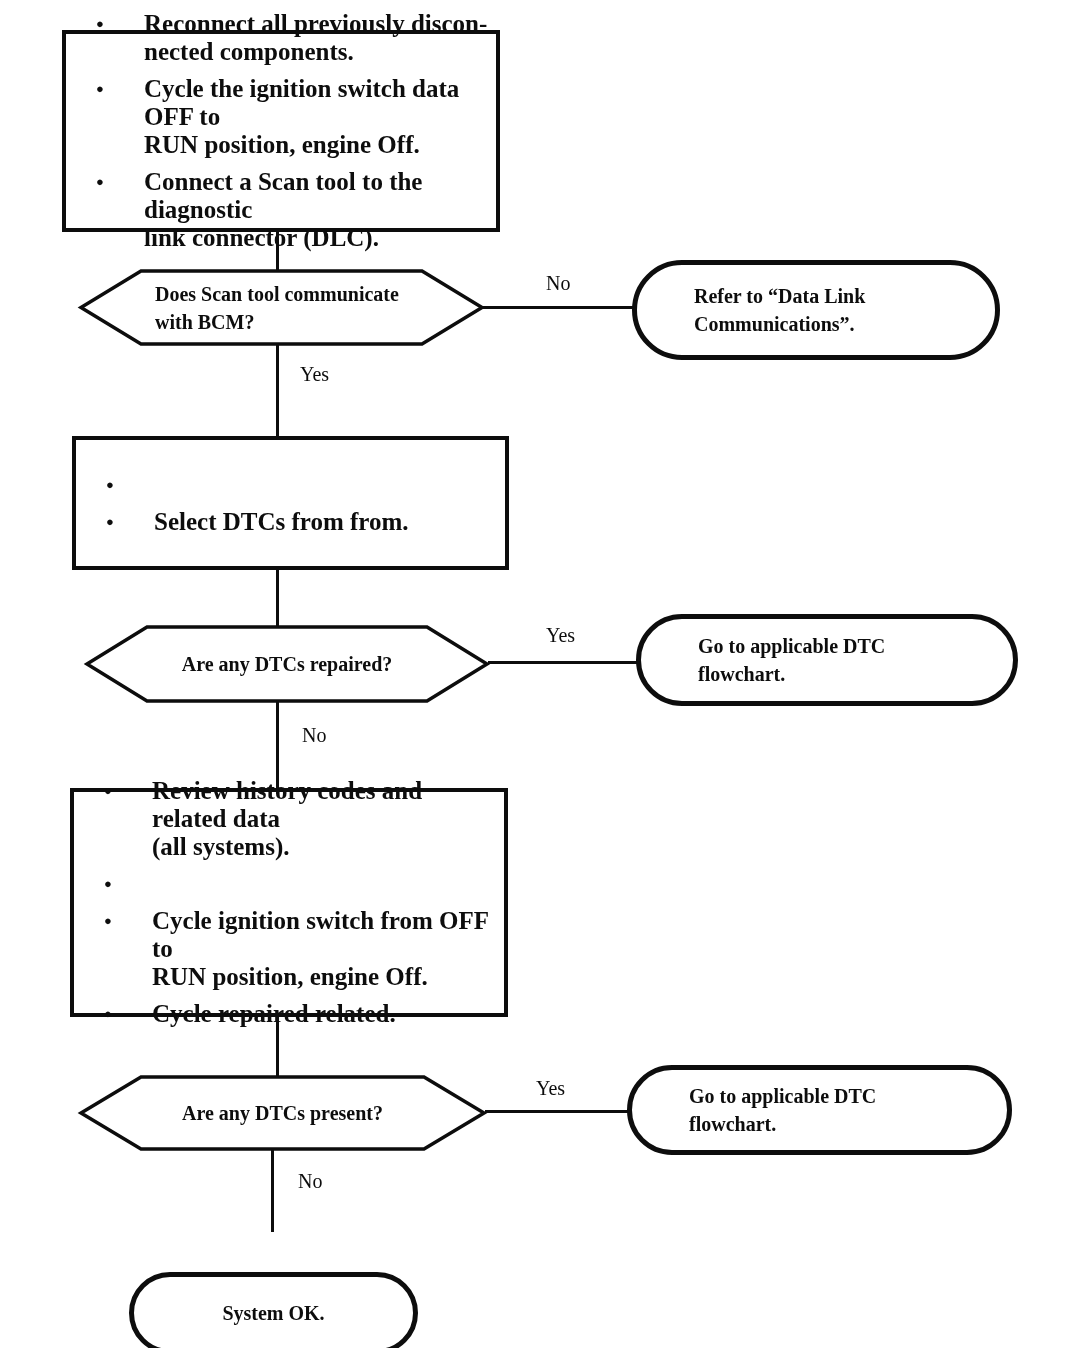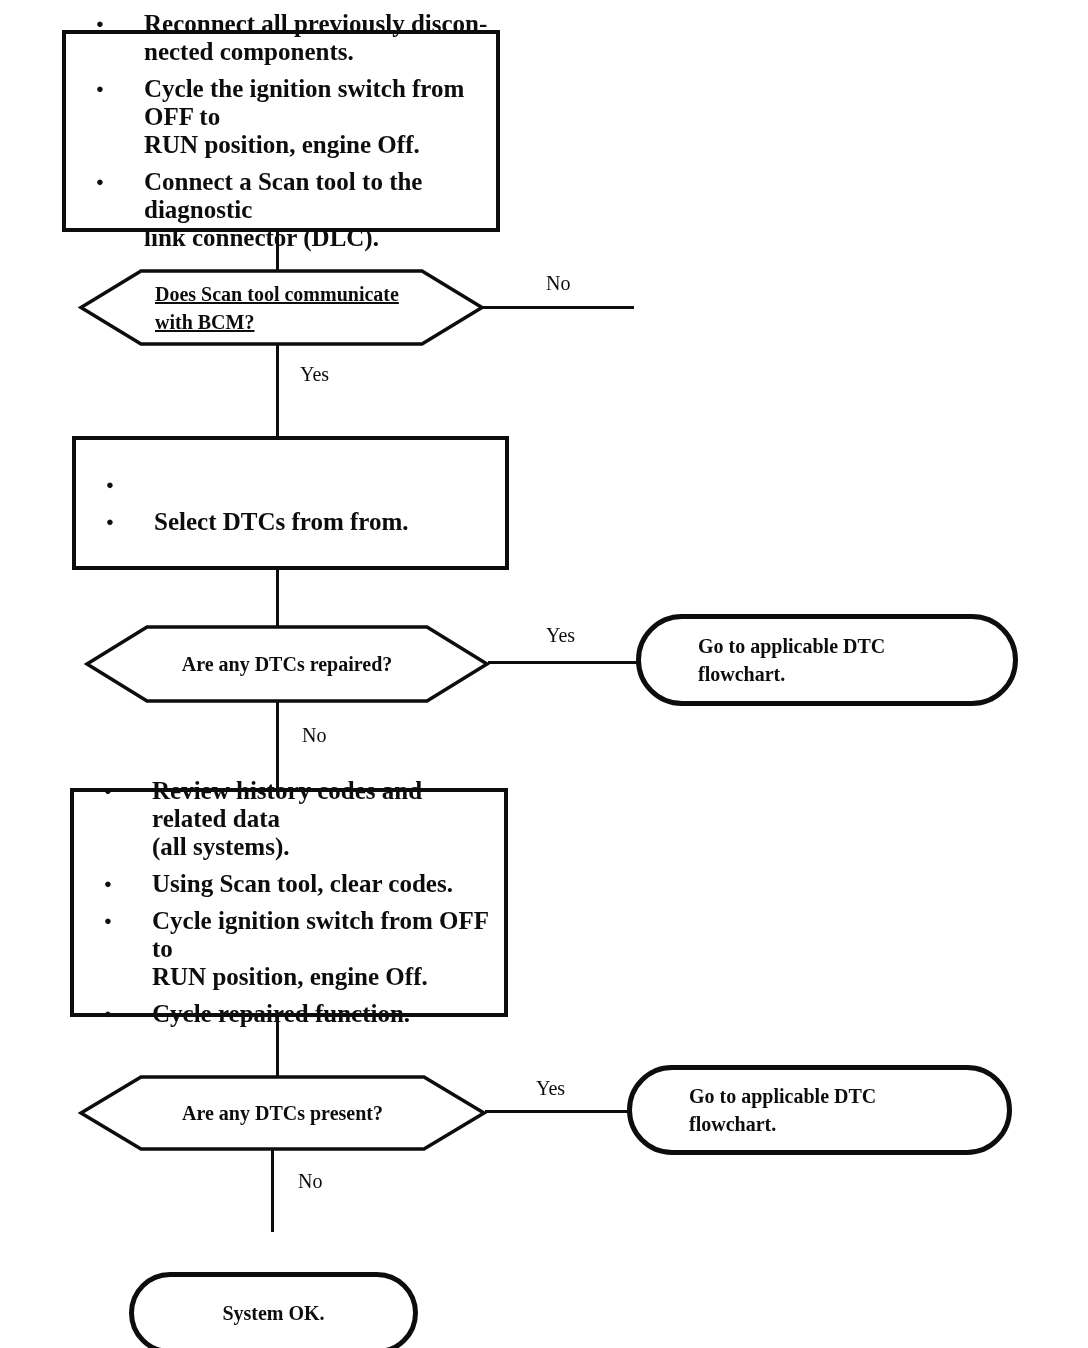--- a/index.html
+++ b/index.html
@@ -40,21 +40,21 @@
     width: 100%;
     height: 100%;
     display: flex;
     flex-direction: column;
     justify-content: center;
     font-size: 20px;
     font-weight: 600;
     line-height: 28px;
     white-space: pre-line;
   }
-  .hex-text.tleft { padding-left: 77px; text-decoration: underline; }
+  .hex-text.tleft { padding-left: 77px; }
   .hex-text.tcenter { align-items: center; text-align: center; }
   
   .pill {
     position: absolute;
     border: 5px solid #0d0d0d;
     border-radius: 999px;
     background: #ffffff;
     display: flex;
     flex-direction: column;
     justify-content: center;
@@ -79,21 +79,21 @@
 <div class="page">
 
   <div class="rect" style="left:62px; top:30px; width:438px; height:202px;">
     <div class="bullet-item">
       <span class="dot">●</span>
       <span class="btext">Reconnect all previously discon-
 nected components.</span>
     </div>
     <div class="bullet-item">
       <span class="dot">●</span>
-      <span class="btext">Cycle the ignition switch from OFF to
+      <span class="btext">Cycle the ignition switch data OFF to
 RUN position, engine Off.</span>
     </div>
     <div class="bullet-item">
       <span class="dot">●</span>
       <span class="btext">Connect a Scan tool to the diagnostic
 link connector (DLC).</span>
     </div>
   </div>
 
   <div class="vline" style="left:276px; top:230px; width:3px; height:40px;"></div>
@@ -102,20 +102,24 @@
     <svg width="407" height="79" viewBox="0 0 407 79">
       <polygon points="3,39.5 63,3 344,3 404,39.5 344,76 63,76" fill="#ffffff" stroke="#0d0d0d" stroke-width="3.5"></polygon>
     </svg>
     <div class="hex-text tleft">Does Scan tool communicate
 with BCM?</div>
   </div>
 
   <div class="hline" style="left:483px; top:306px; width:151px; height:3px;"></div>
   <div class="edge-label" style="left:546px; top:272px;">No</div>
 
+  <div class="pill tleft" style="left:632px; top:260px; width:368px; height:100px;">
+    <span>Refer to “Data Link
+Communications”.</span>
+  </div>
 
   <div class="vline" style="left:276px; top:345px; width:3px; height:93px;"></div>
   <div class="edge-label" style="left:300px; top:363px;">Yes</div>
 
   <div class="rect" style="left:72px; top:436px; width:437px; height:134px;">
     <div class="bullet-item">
       <span class="dot">●</span>
     </div>
     <div class="bullet-item">
       <span class="dot">●</span>
@@ -144,30 +148,29 @@
   <div class="edge-label" style="left:302px; top:724px;">No</div>
 
   <div class="rect" style="left:70px; top:788px; width:438px; height:229px;">
     <div class="bullet-item">
       <span class="dot">●</span>
       <span class="btext">Review history codes and related data
 (all systems).</span>
     </div>
     <div class="bullet-item">
       <span class="dot">●</span>
-      <span class="btext">Using Scan tool, clear codes.</span>
     </div>
     <div class="bullet-item">
       <span class="dot">●</span>
       <span class="btext">Cycle ignition switch from OFF to
 RUN position, engine Off.</span>
     </div>
     <div class="bullet-item">
       <span class="dot">●</span>
-      <span class="btext">Cycle repaired function.</span>
+      <span class="btext">Cycle repaired related.</span>
     </div>
   </div>
 
   <div class="vline" style="left:276px; top:1015px; width:3px; height:61px;"></div>
 
   <div class="hex" style="left:78px; top:1074px; width:409px; height:78px;">
     <svg width="409" height="78" viewBox="0 0 409 78">
       <polygon points="3,39 63,3 346,3 406,39 346,75 63,75" fill="#ffffff" stroke="#0d0d0d" stroke-width="3.5"></polygon>
     </svg>
     <div class="hex-text tcenter">Are any DTCs present?</div>

